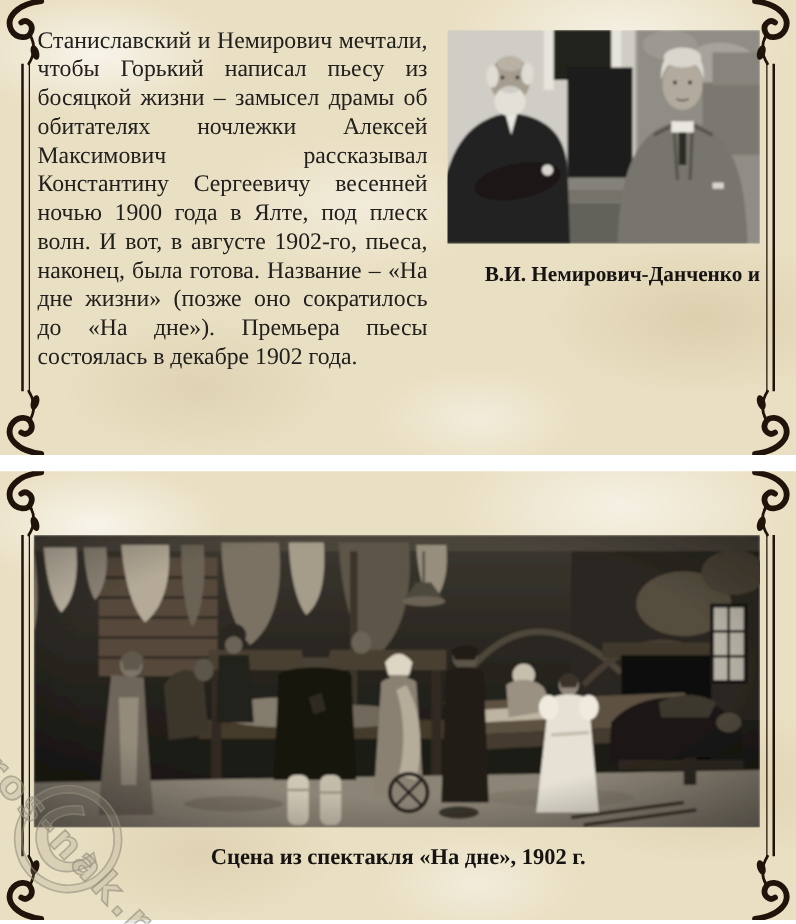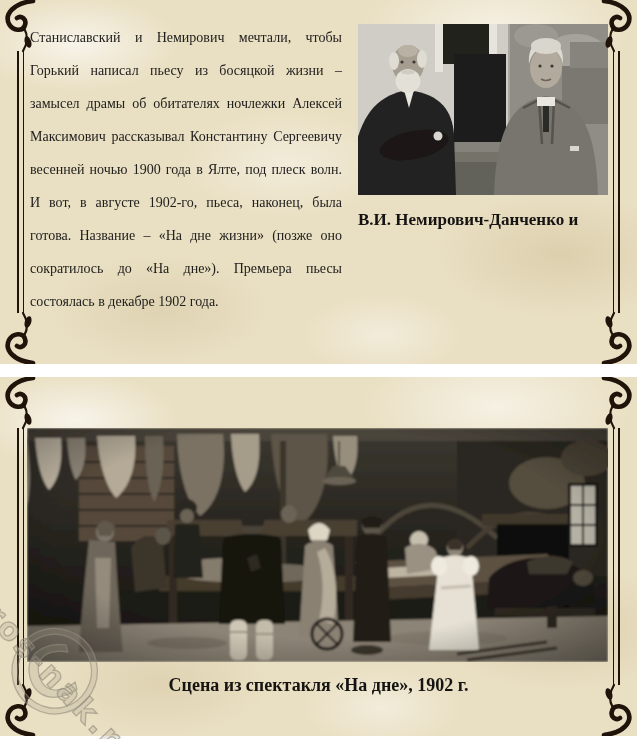--- a/index.html
+++ b/index.html
@@ -26,23 +26,23 @@
   .rail svg{display:block;flex:0 0 auto;}
   .rail .flip-v{transform:scaleY(-1);}
   .rail-lines{flex:1 1 auto;width:4px;margin:-5px 0 -5px 17px;
       border-left:2.5px solid #20130a;border-right:1.5px solid #20130a;}
 
   
   .panel-top-content{position:relative;padding:21px 29px 0 30px;z-index:1;}
   .photo-figure{float:right;width:250px;margin:3px 0 28px 16px;}
   .photo-figure svg{display:block;width:250px;height:171px;}
   .photo-caption{margin-top:13px;font-weight:bold;font-size:17px;line-height:24px;
-      text-align:left;color:#161412;}
+      text-align:right;color:#161412;}
   .photo-caption span{display:block;}
-  .body-text{margin:0;font-size:14px;line-height:33px;text-align:justify;color:#21201e;}
+  .body-text{margin:0;font-size:19px;line-height:23px;text-align:justify;color:#21201e;}
 
   
   #stage-photo{position:absolute;left:27px;top:51px;width:581px;height:234px;z-index:1;}
   #stage-caption{position:absolute;left:0;top:298px;width:100%;text-align:center;
       font-weight:bold;font-size:18px;color:#161412;z-index:1;}
 
   
   .watermark{position:absolute;z-index:6;pointer-events:none;
       font-family:"DejaVu Sans","Liberation Sans",sans-serif;
       color:rgba(160,153,138,.28);

